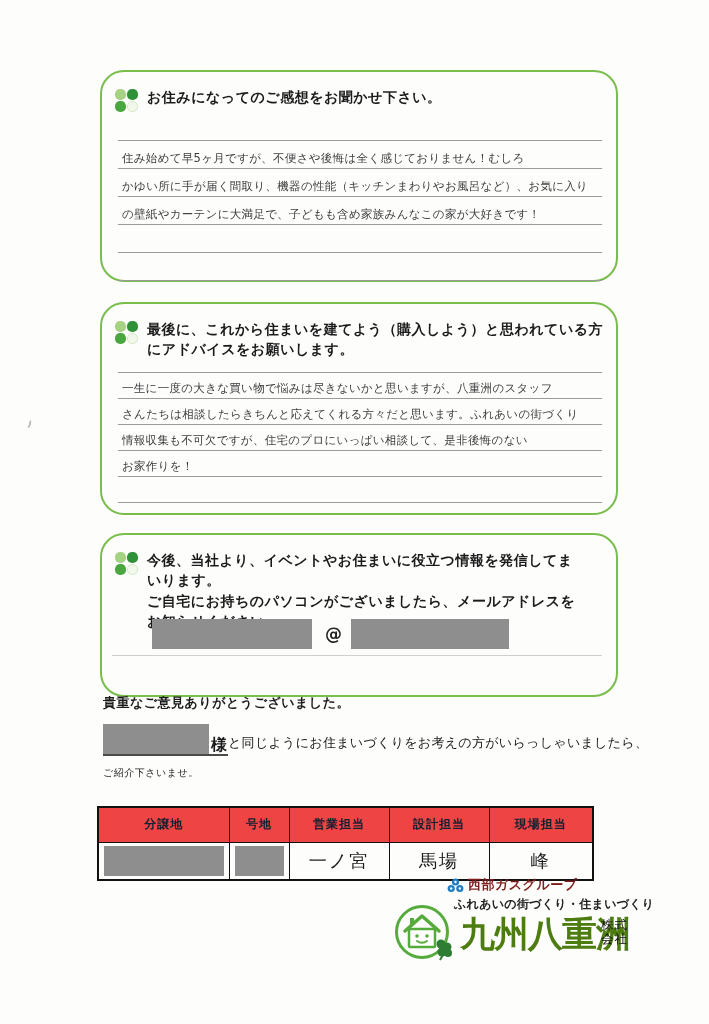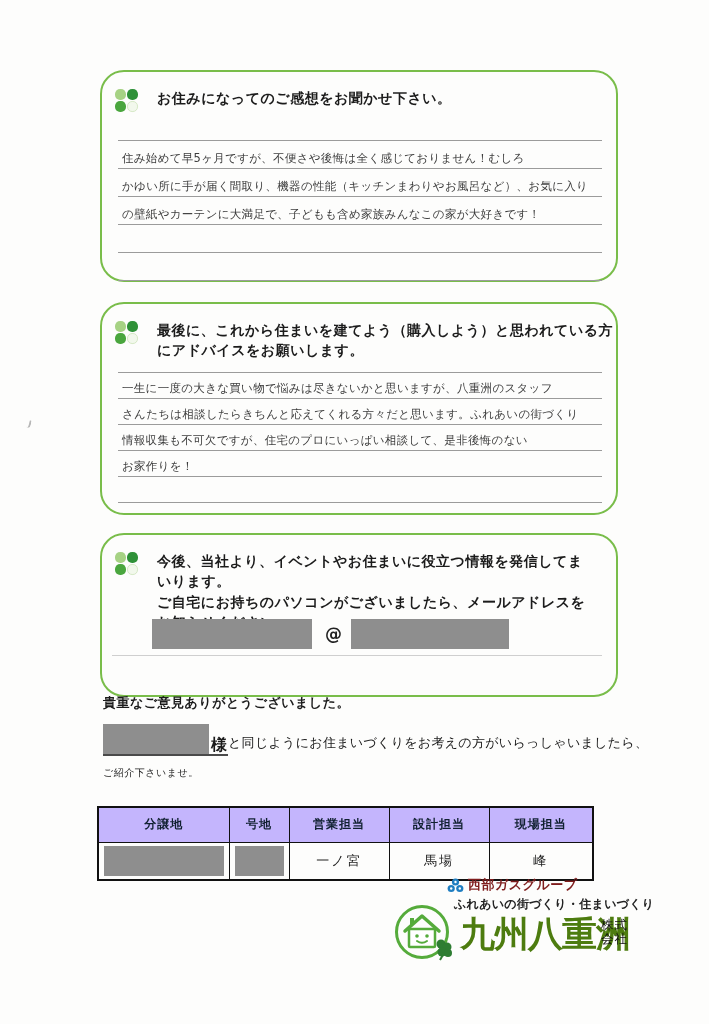--- a/index.html
+++ b/index.html
@@ -6,21 +6,21 @@
   html,body { width:709px; height:1024px; }
   body { font-family:"DejaVu Sans","Liberation Sans",sans-serif; background:#ffffff; }
   .page { position:relative; width:709px; height:1024px; background:#fdfdfc; overflow:hidden; }
 
   
   .gbox { position:absolute; left:100px; width:518px; border:2.5px solid #79bd4a; border-radius:24px; background:transparent; }
   #box1 { top:70px;  height:212px; }
   #box2 { top:302px; height:213px; }
   #box3 { top:533px; height:164px; }
 
-  .box-head { position:absolute; left:13px; top:16px; display:flex; align-items:flex-start; gap:19px; }
+  .box-head { position:absolute; left:13px; top:16px; display:flex; align-items:flex-start; gap:9px;font-family:Liberation Serif, serif; }
   .quad { width:23px; height:23px; display:grid; grid-template-columns:11px 11px; grid-template-rows:11px 11px; gap:1px; flex:0 0 auto; margin-top:1px; }
   .quad i { display:block; border-radius:46%; }
   .quad .c1 { background:#a6d284; }
   .quad .c2 { background:#2f9138; }
   .quad .c3 { background:#4aa63e; }
   .quad .c4 { background:#f2f8ec; border:1px solid #d6e9c6; }
   .head-text { font-size:14px; font-weight:bold; color:#1b1b1b; line-height:1.45; letter-spacing:0.5px; }
   #box1 .head-text { width:460px; }
   #box2 .head-text { width:468px; }
   #box3 .head-text { width:436px; font-weight:bold; }
@@ -47,22 +47,22 @@
   .referral { position:absolute; left:103px; top:724px; display:flex; align-items:flex-end; }
   .name-underline { display:inline-flex; align-items:flex-end; border-bottom:2px solid #4a4a4a; padding-bottom:0; }
   .name-redact { width:106px; height:30px; }
   .sama { font-size:16px; font-weight:bold; color:#1b1b1b; line-height:1; padding:0 1px 1px 2px; }
   .ref-text { font-size:13px; color:#1b1b1b; padding-bottom:4px; letter-spacing:0.3px; }
   .ref2 { position:absolute; left:103px; top:766px; font-size:10px; color:#1b1b1b; letter-spacing:0.5px; }
 
   
   .staff-table { position:absolute; left:97px; top:806px; border-collapse:collapse; table-layout:fixed; }
   .staff-table th, .staff-table td { border:1px solid #111; text-align:center; vertical-align:middle; }
-  .staff-table th { background:#c4b5fd; height:35px; font-size:12px; font-weight:bold; color:#102030; letter-spacing:1px; }
-  .staff-table td { height:38px; font-size:13px; color:#1b1b1b; letter-spacing:2px; }
+  .staff-table th { background:#ef4444; height:35px; font-size:12px; font-weight:bold; color:#102030; letter-spacing:1px; }
+  .staff-table td { height:38px; font-size:18px; color:#1b1b1b; letter-spacing:2px; }
   .staff-table { border:2px solid #111; }
   .cell-redact { width:100%; height:30px; background:#8e8e8e; }
   td.redact-cell { padding:0 5px; }
 
   
   .gas-row { position:absolute; left:447px; top:876px; display:flex; align-items:center; gap:4px; }
   .gas-name { font-size:13px; font-weight:bold; color:#7f1d1d; letter-spacing:0.5px; }
   .tagline { position:absolute; left:454px; top:896px; font-size:12px; font-weight:bold; color:#222; letter-spacing:0.3px; }
   .house-logo { position:absolute; left:394px; top:903px; }
   .company-name { position:absolute; left:460px; top:911px; font-size:35px; font-weight:bold; color:#4d7c0f; letter-spacing:-1px; }

